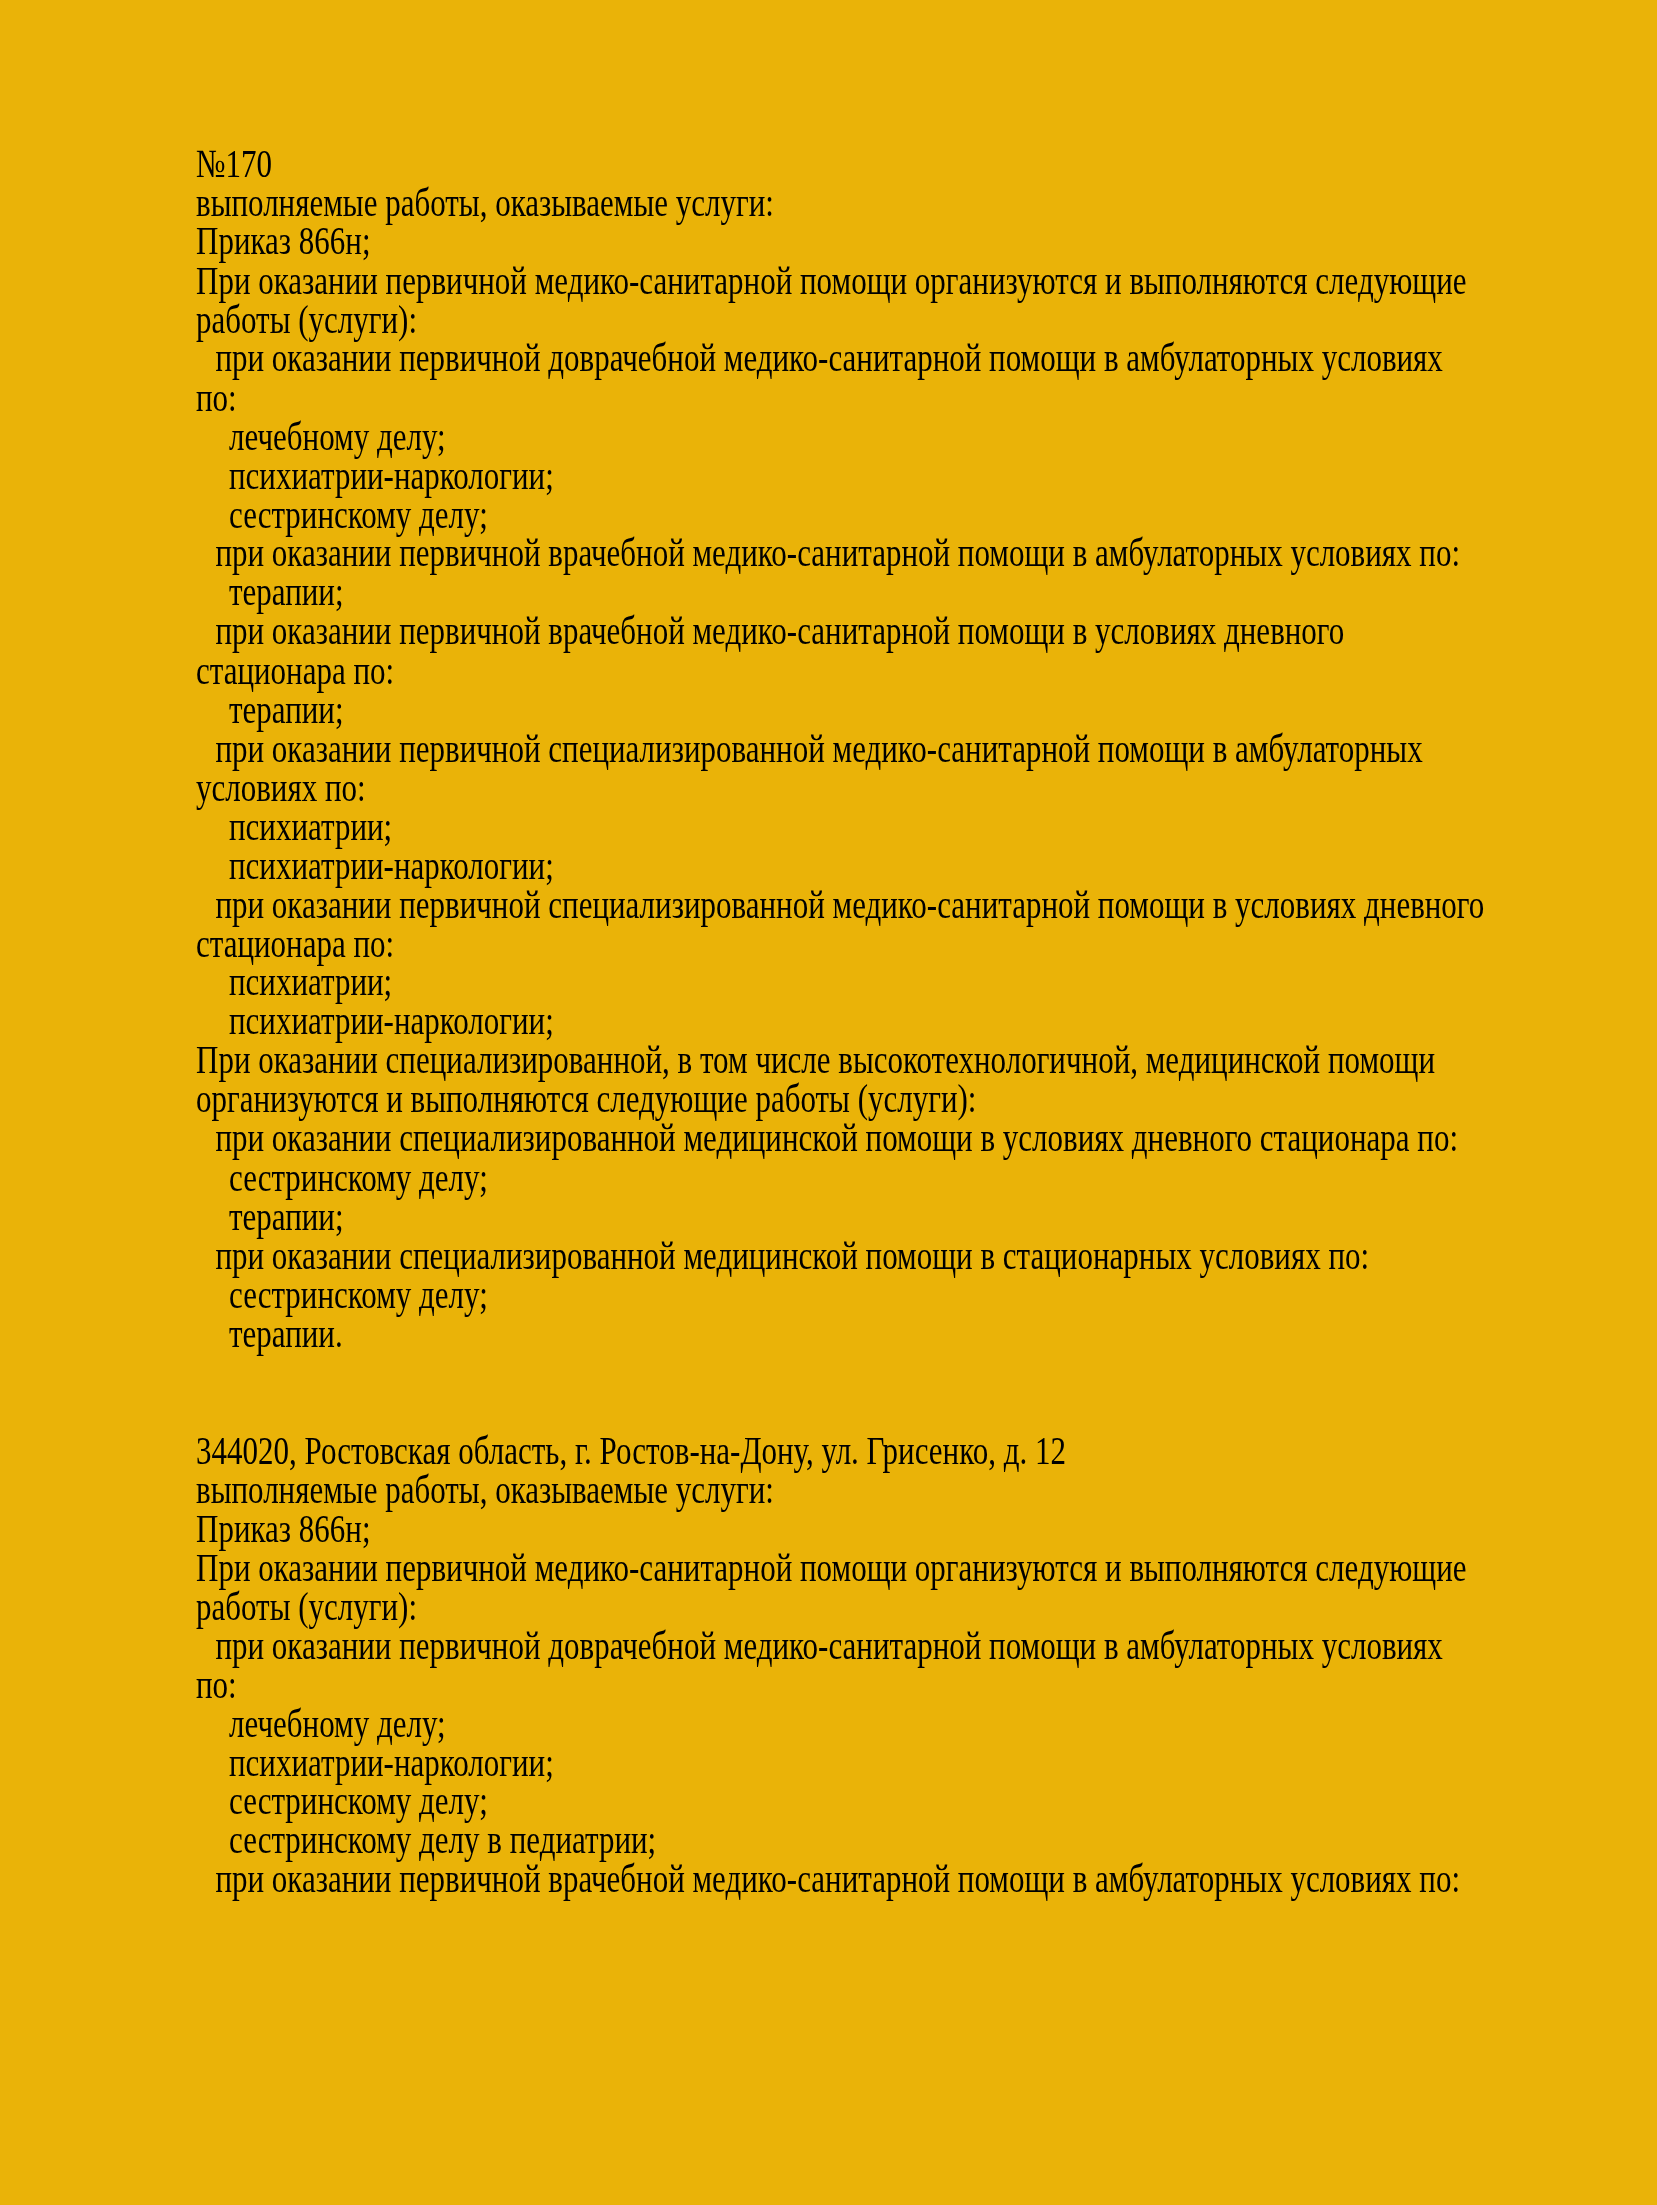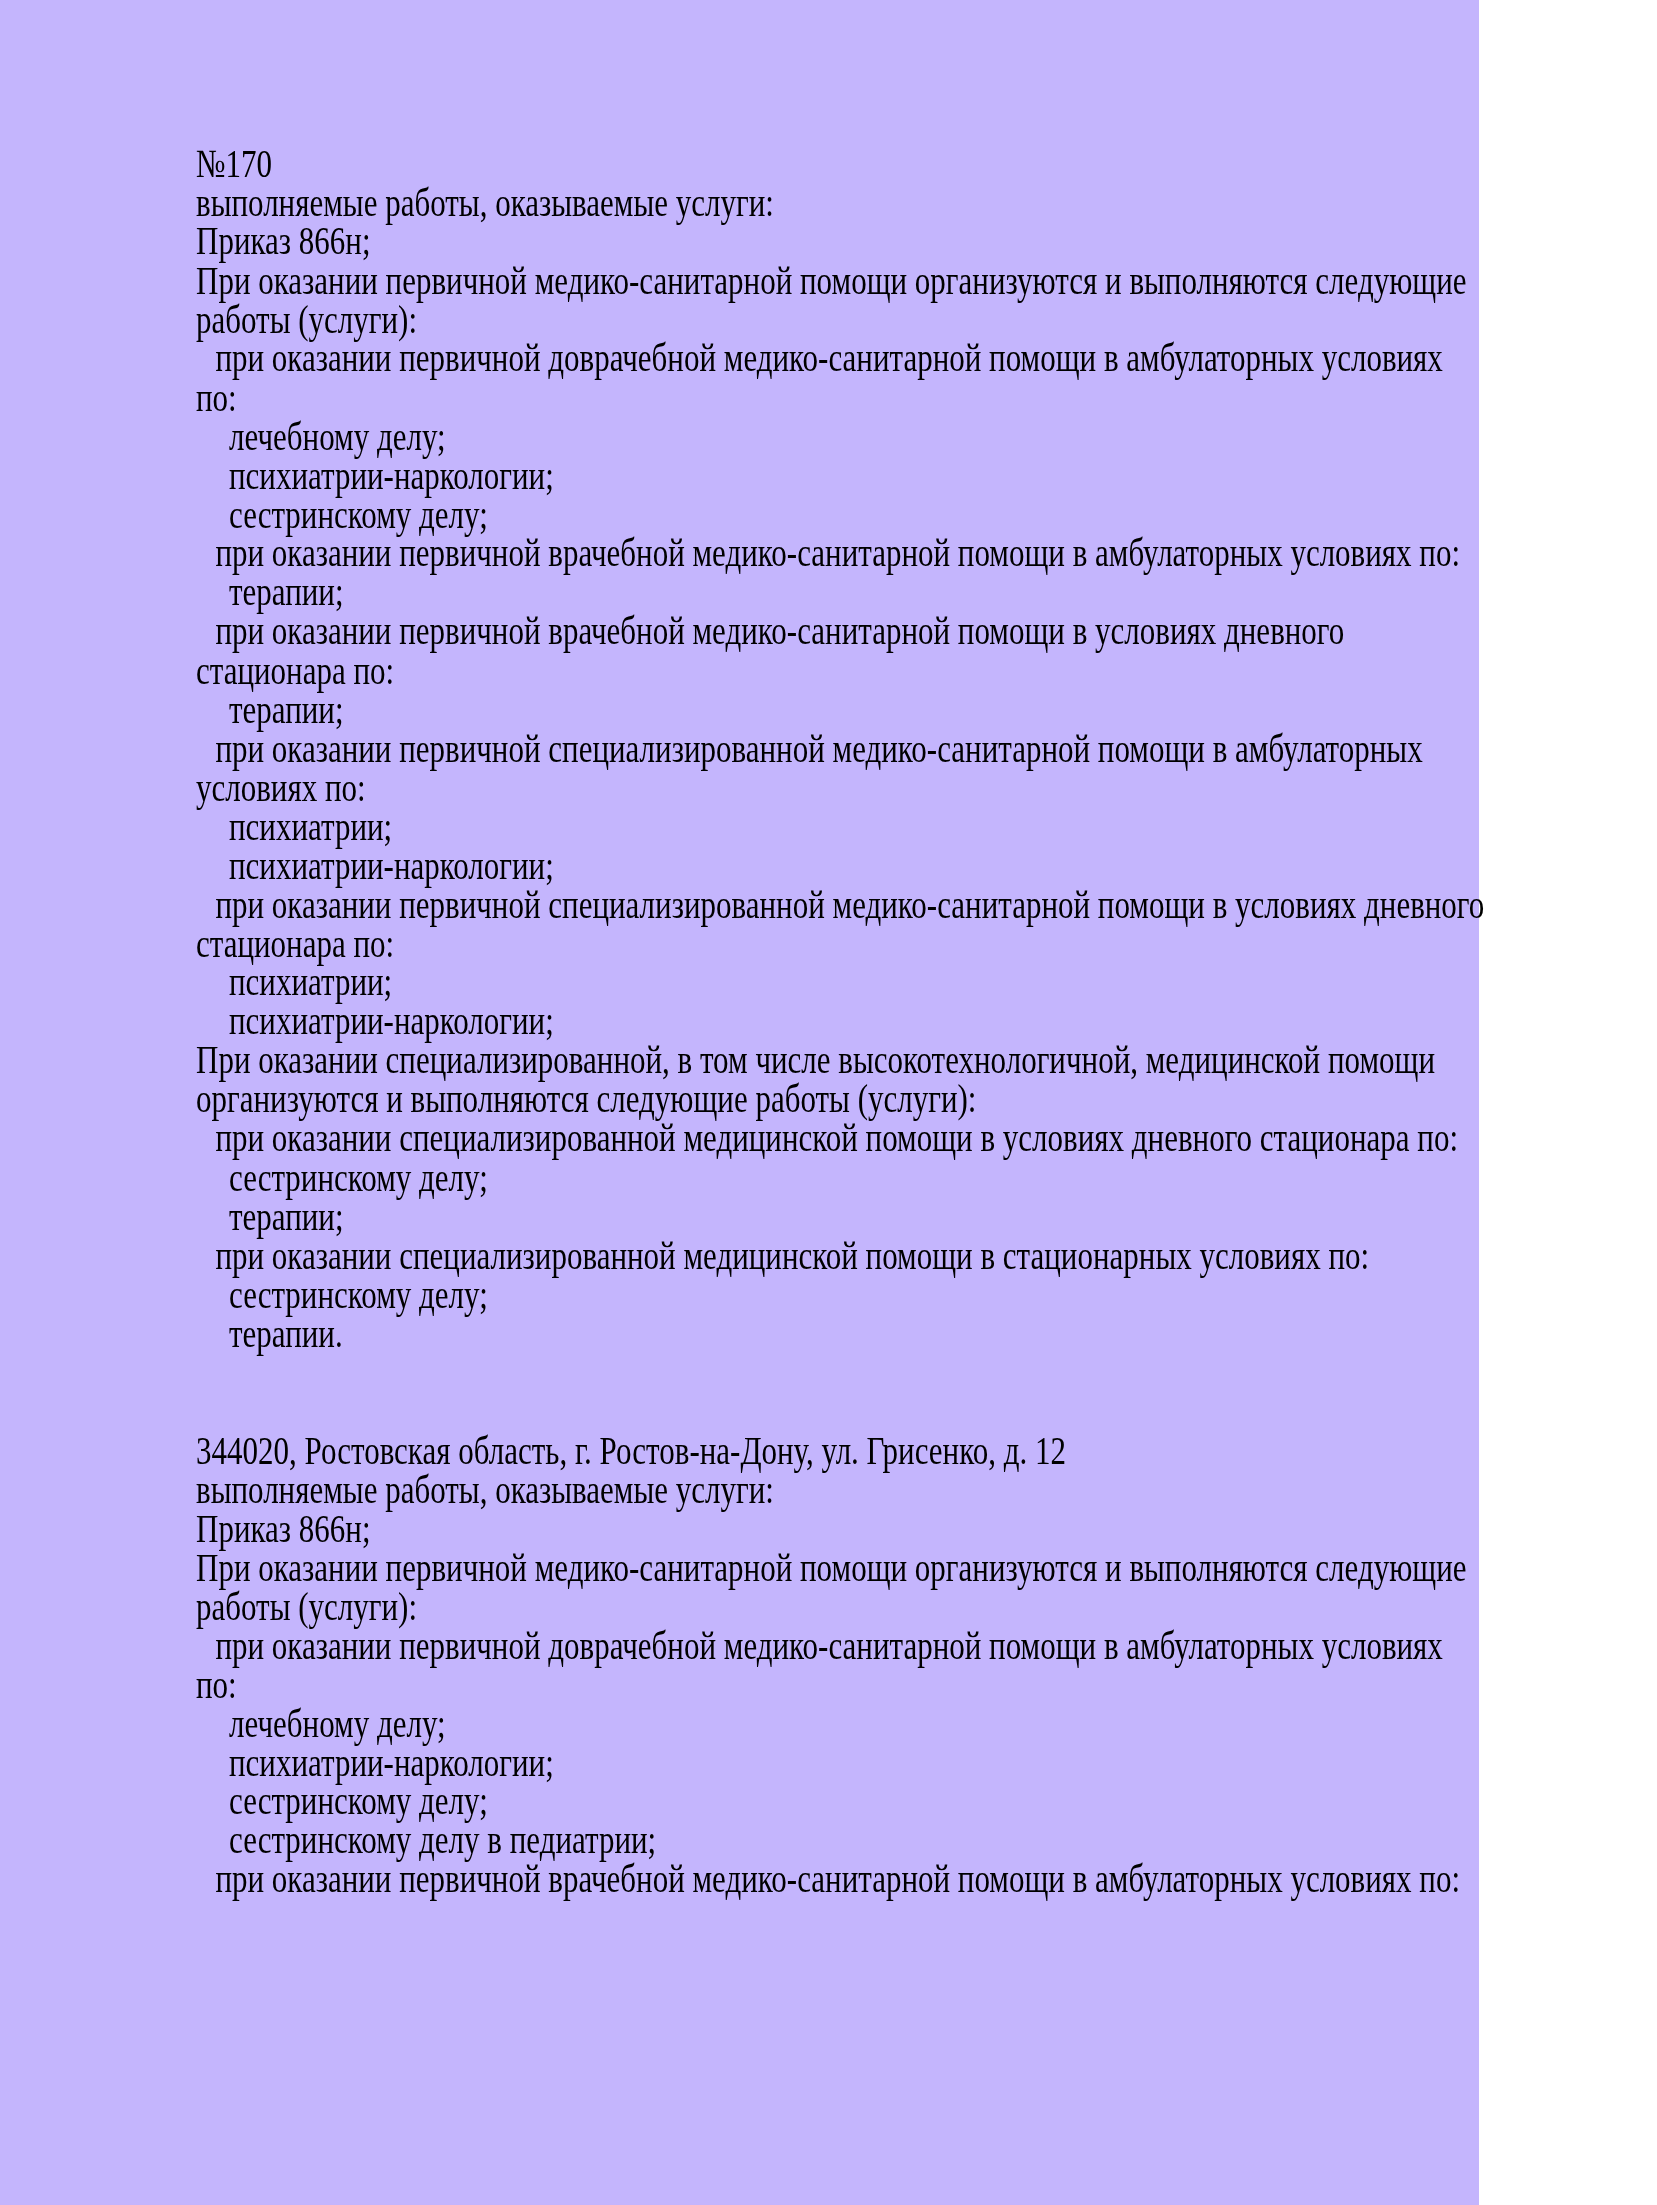--- a/index.html
+++ b/index.html
@@ -10,23 +10,23 @@
     width: 1657px;
     height: 2205px;
     position: relative;
     background: #ffffff;
     overflow: hidden;
   }
   .page {
     position: absolute;
     left: 0;
     top: 0;
-    width: 1479px;
+    width: 1657px;
     height: 2205px;
-    background: #c4b5fd;
+    background: #eab308;
   }
   .doc-text {
     position: absolute;
     left: 196px;
     top: 144px;
     width: 1403px;
     font-family: "Liberation Serif", "DejaVu Serif", serif;
     font-size: 31px;
     line-height: 30px;
     color: #000000;

